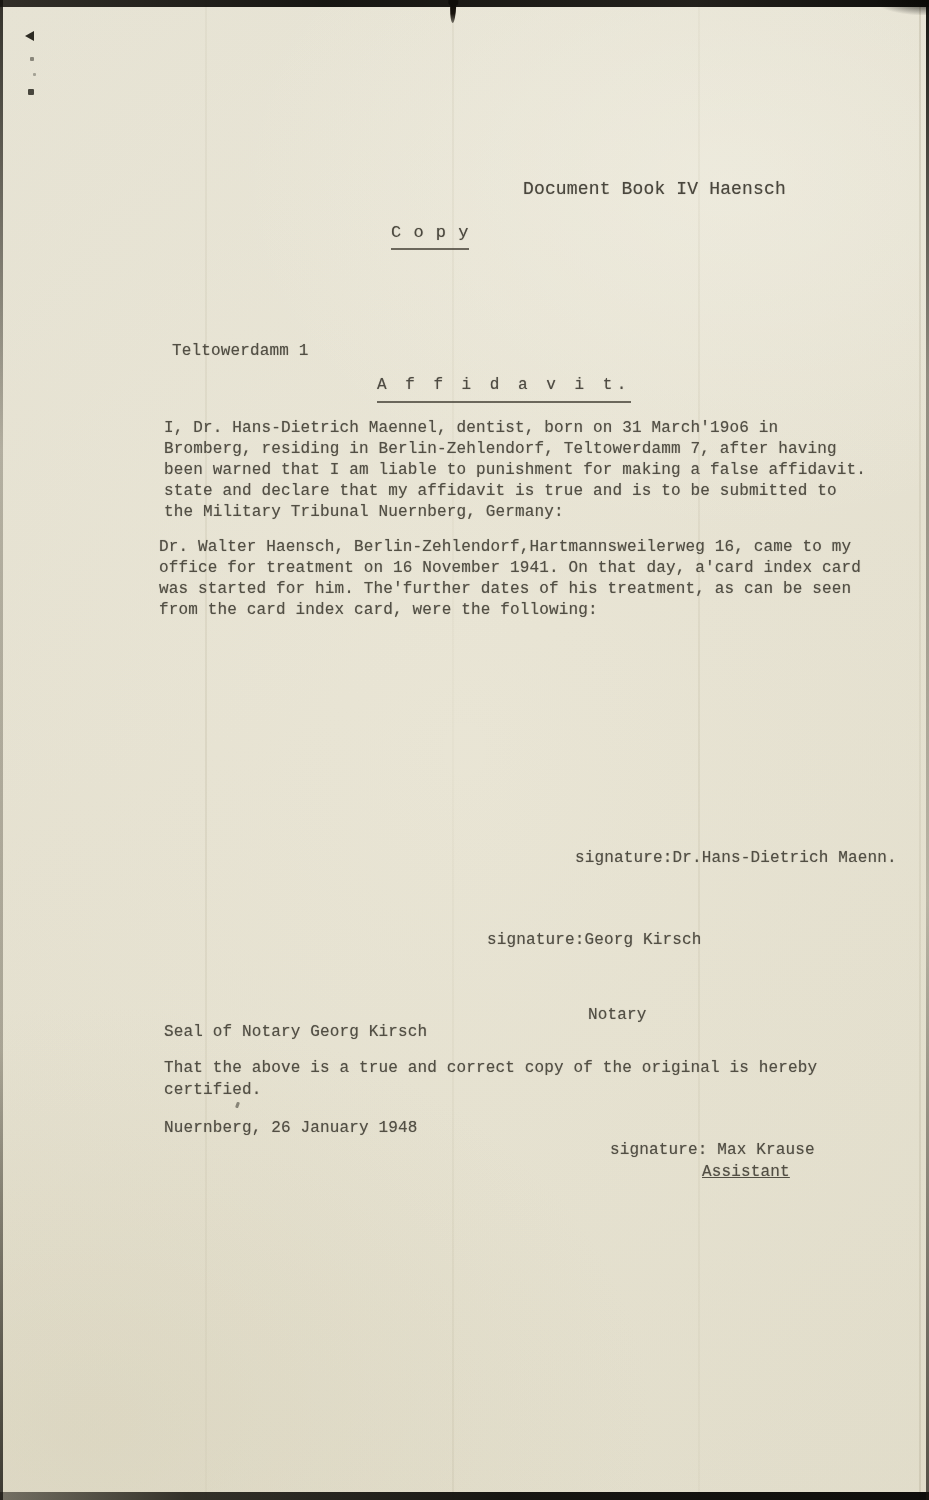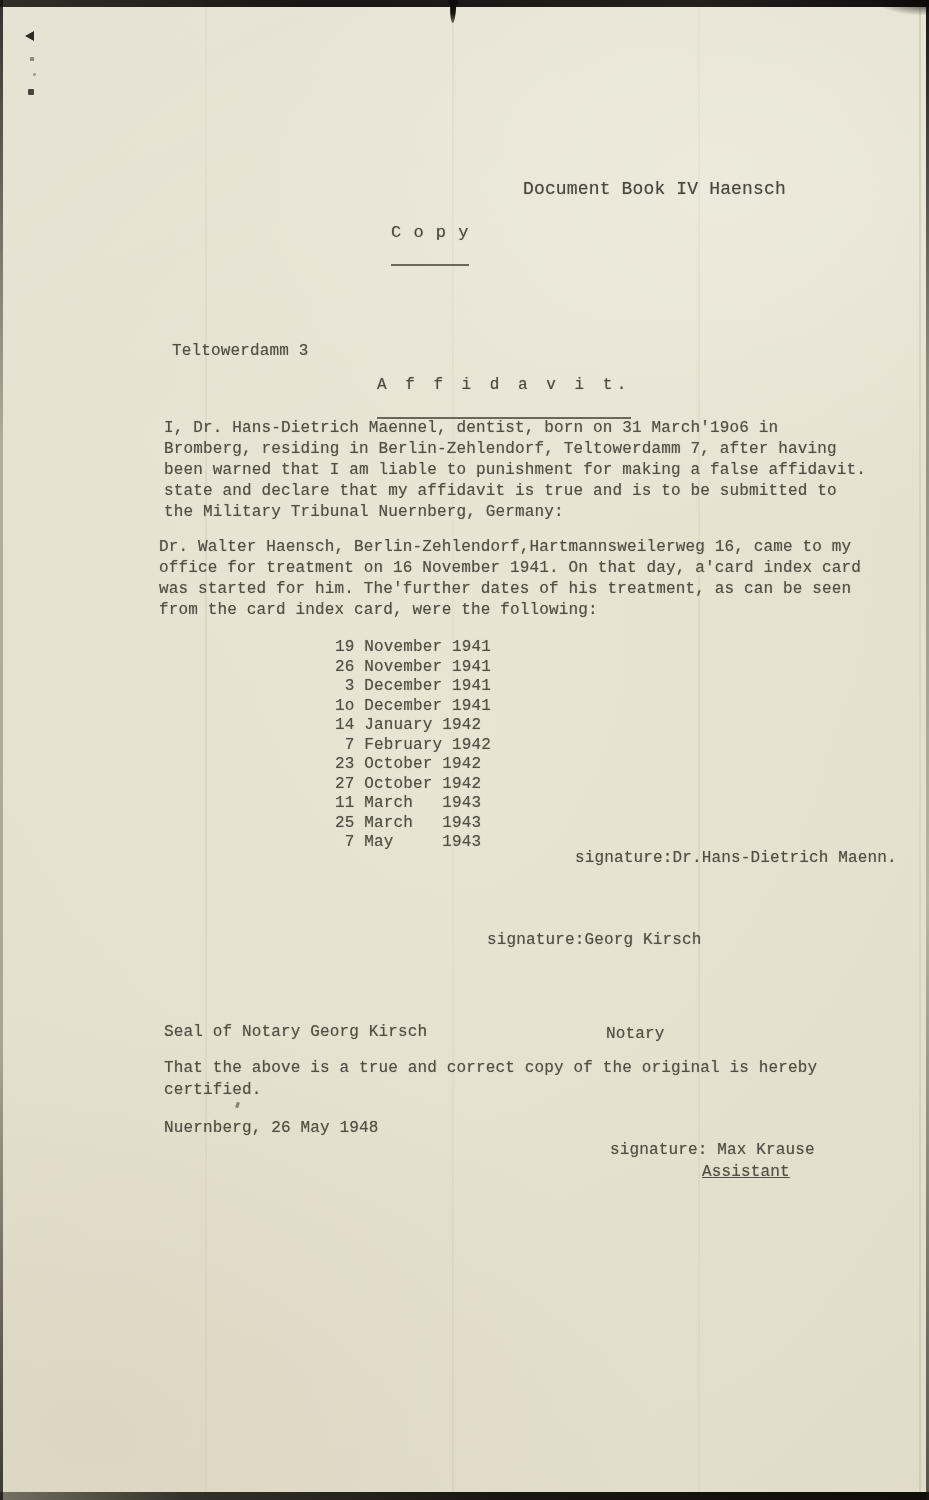--- a/index.html
+++ b/index.html
@@ -57,21 +57,21 @@
     white-space: pre;
     text-shadow: 0 0 1px rgba(73,70,60,0.55);
     opacity: 0.94;
   }
   .tw-header { font-size: 18px; line-height: 25px; color: #403d34; }
   .tw-dates { line-height: 19.5px; }
   .tw-wide { line-height: 21.5px; }
 
   .underlined {
     border-bottom: 2px solid rgba(62,58,48,0.78);
-    padding-bottom: 21px;
+    padding-bottom: 5px;
   }
   .copy-h { font-size: 17px; letter-spacing: 1px; color: #423f35; }
   .affidavit-h { letter-spacing: 4.5px; color: #45423a; }
 </style>
 </head>
 <body>
 
 <div class="page">
 
   <div class="streak s1"></div>
@@ -84,59 +84,48 @@
   <div class="speck" style="left:33px; top:73px; width:3px; height:3px; opacity:0.35;"></div>
   <div class="speck" style="left:28px; top:89px; width:6px; height:6px; opacity:0.85;"></div>
   <div class="speck" style="left:236px; top:1102px; width:3px; height:6px; opacity:0.5; transform:rotate(20deg);"></div>
 
   <div class="tw tw-header" style="left:523px; top:127px;">
     <div>Document Book IV Haensch</div>
   </div>
 
   <div class="tw copy-h underlined" style="left:391px; top:222px;">C o p y</div>
 
-  <div class="tw" style="left:172px; top:341px;">Teltowerdamm 3</div>
+  <div class="tw" style="left:172px; top:341px;">Teltowerdamm 1</div>
 
   <div class="tw affidavit-h underlined" style="left:377px; top:375px;">A f f i d a v i t.</div>
 
   <div class="tw" style="left:164px; top:418px;">I, Dr. Hans-Dietrich Maennel, dentist, born on 31 March'19o6 in
 Bromberg, residing in Berlin-Zehlendorf, Teltowerdamm 7, after having
 been warned that I am liable to punishment for making a false affidavit.
 state and declare that my affidavit is true and is to be submitted to
 the Military Tribunal Nuernberg, Germany:</div>
 
   <div class="tw" style="left:159px; top:537px;">Dr. Walter Haensch, Berlin-Zehlendorf,Hartmannsweilerweg 16, came to my
 office for treatment on 16 November 1941. On that day, a'card index card
 was started for him. The'further dates of his treatment, as can be seen
 from the card index card, were the following:</div>
 
-  <div class="tw tw-dates" style="left:335px; top:638px;">19 November 1941
-26 November 1941
- 3 December 1941
-1o December 1941
-14 January 1942
- 7 February 1942
-23 October 1942
-27 October 1942
-11 March   1943
-25 March   1943
- 7 May     1943</div>
 
   <div class="tw" style="left:575px; top:848px;">signature:Dr.Hans-Dietrich Maenn.</div>
 
 
   <div class="tw" style="left:487px; top:930px;">signature:Georg Kirsch</div>
-  <div class="tw" style="left:606px; top:1005px;margin-top:19px;">Notary</div>
+  <div class="tw" style="left:588px; top:1005px;">Notary</div>
 
   <div class="tw" style="left:164px; top:1022px;">Seal of Notary Georg Kirsch</div>
 
   <div class="tw tw-wide" style="left:164px; top:1058px;">That the above is a true and correct copy of the original is hereby
 certified.</div>
 
-  <div class="tw" style="left:164px; top:1118px;">Nuernberg, 26 May 1948</div>
+  <div class="tw" style="left:164px; top:1118px;">Nuernberg, 26 January 1948</div>
 
   <div class="tw" style="left:610px; top:1140px;text-align:center;">signature: Max Krause</div>
   <div class="tw" style="left:702px; top:1162px;text-decoration:underline;">Assistant</div>
 
   <div class="ink-stroke"></div>
   <div class="edge-top"></div>
   <div class="edge-bottom"></div>
   <div class="edge-left"></div>
   <div class="edge-right"></div>
   <div class="corner-tr"></div>

